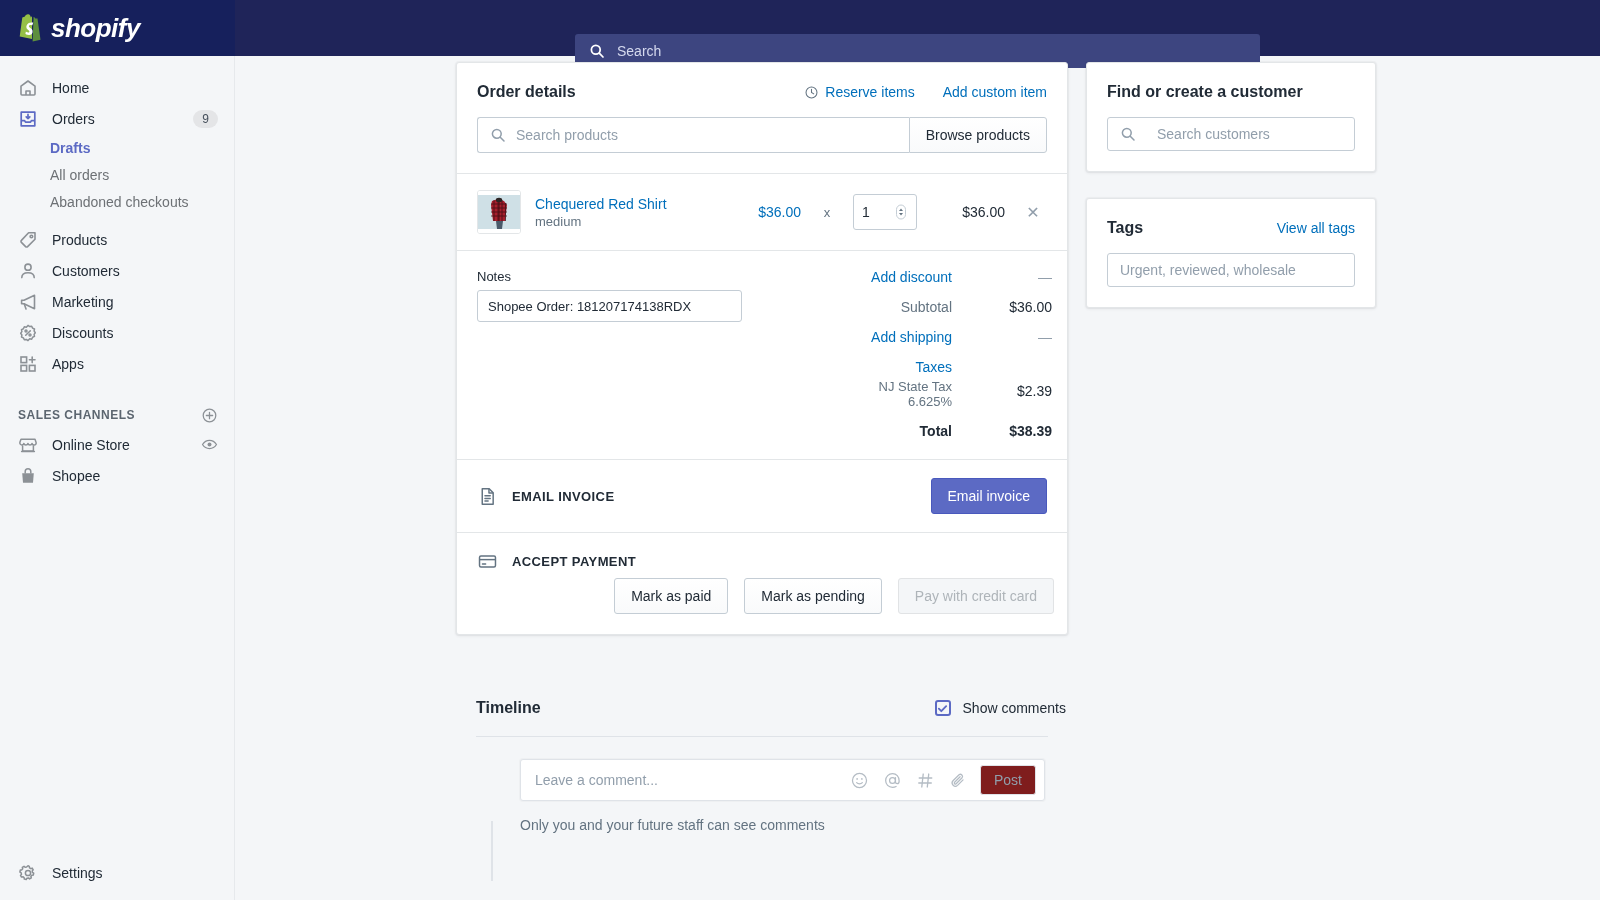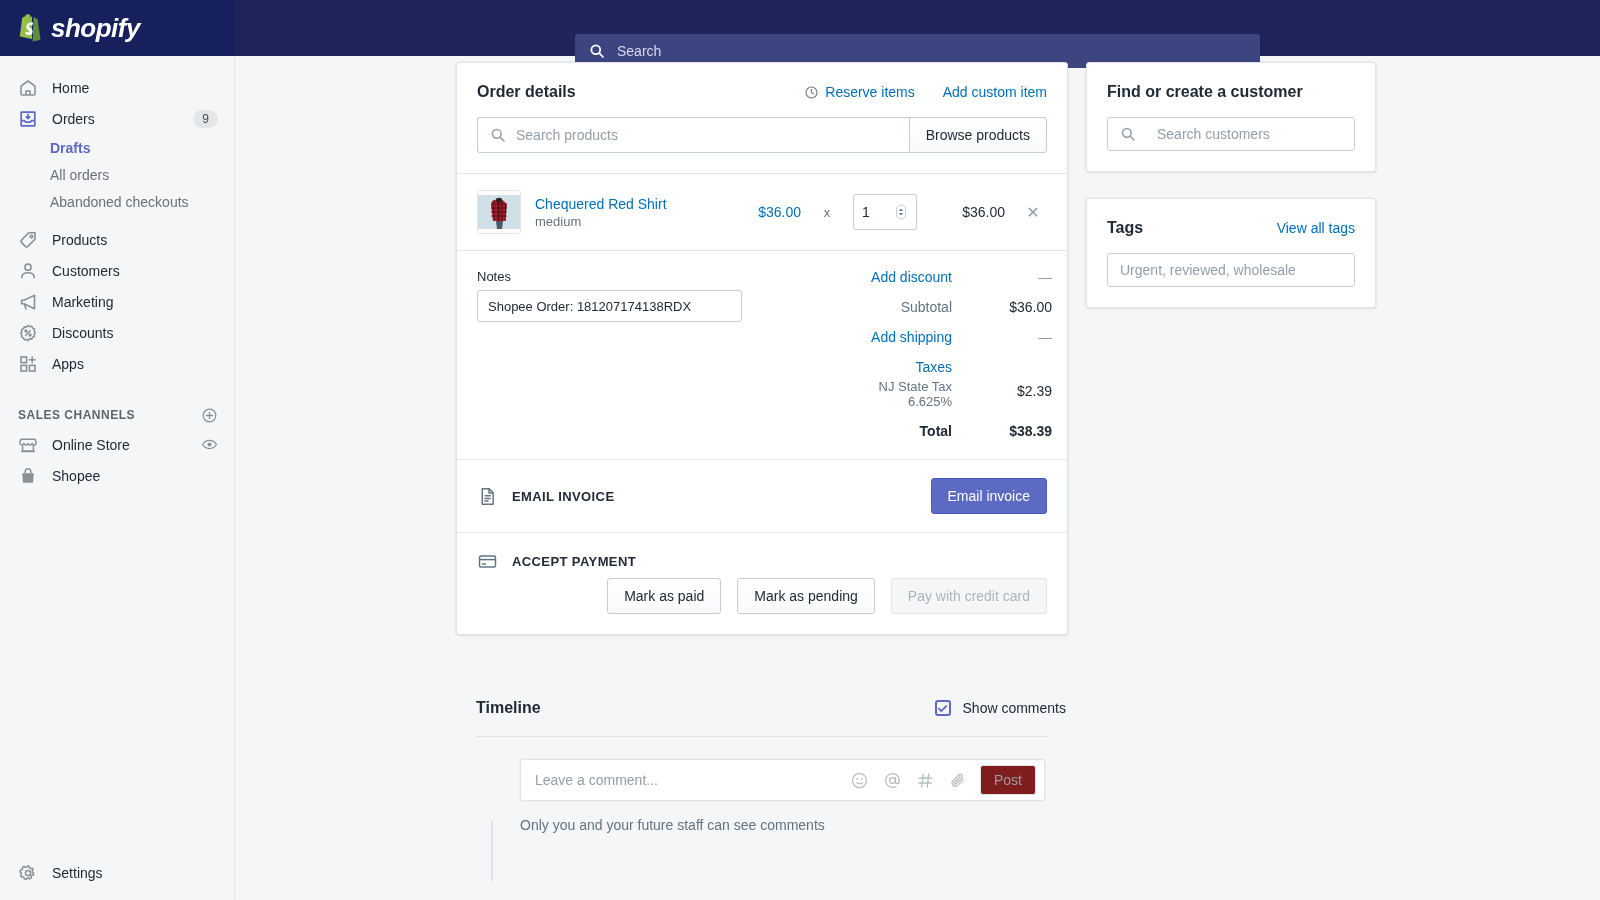--- a/index.html
+++ b/index.html
@@ -80,21 +80,21 @@
   .tlabel.bold { color:#212b36; font-weight:bold; }
   .tval { width:100px; text-align:right; font-size:14px; color:#212b36; }
   .tval.bold { font-weight:bold; }
   .tval.dash { color:#919eab; }
   .taxsub { font-size:13px; color:#637381; }
 
   .payrow { display:flex; align-items:center; padding:18px 20px; gap:14px; }
   .pay-ico { color:#637381; display:flex; align-items:center; }
   .pay-label { font-size:13px; font-weight:bold; letter-spacing:0.4px; color:#212b36; flex:1; }
   .btn-primary { background:#5c6ac4; border:1px solid #4959bd; color:#fff; font-size:14px; border-radius:3px; padding:9px 16px; cursor:pointer; }
-  .accept-btns { display:flex; justify-content:flex-end; gap:16px; padding:0 20px 20px 20px; }
+  .accept-btns { display:flex; justify-content:flex-end; gap:16px; padding:0 13px 20px 20px; }
   .btn-default { border:1px solid #c4cdd5; background:linear-gradient(180deg,#fff,#f9fafb); border-radius:3px; padding:9px 16px; font-size:14px; color:#212b36; cursor:pointer; }
   .btn-disabled { border:1px solid #e1e3e5; background:#f4f6f8; border-radius:3px; padding:9px 16px; font-size:14px; color:#aeb4b9; cursor:default; }
 
   
   .timeline { width:612px; margin-top:64px; }
   .tl-head { display:flex; align-items:center; justify-content:space-between; padding:0 2px 0 20px; }
   .tl-title { font-size:16px; font-weight:bold; }
   .chk-wrap { display:flex; align-items:center; gap:12px; font-size:14px; color:#212b36; cursor:pointer; }
   .chkbox { width:16px; height:16px; border:2px solid #5c6ac4; border-radius:3px; display:flex; align-items:center; justify-content:center; }
   .tl-rule { height:1px; background:#dfe3e8; margin:19px 20px 0 20px; }

